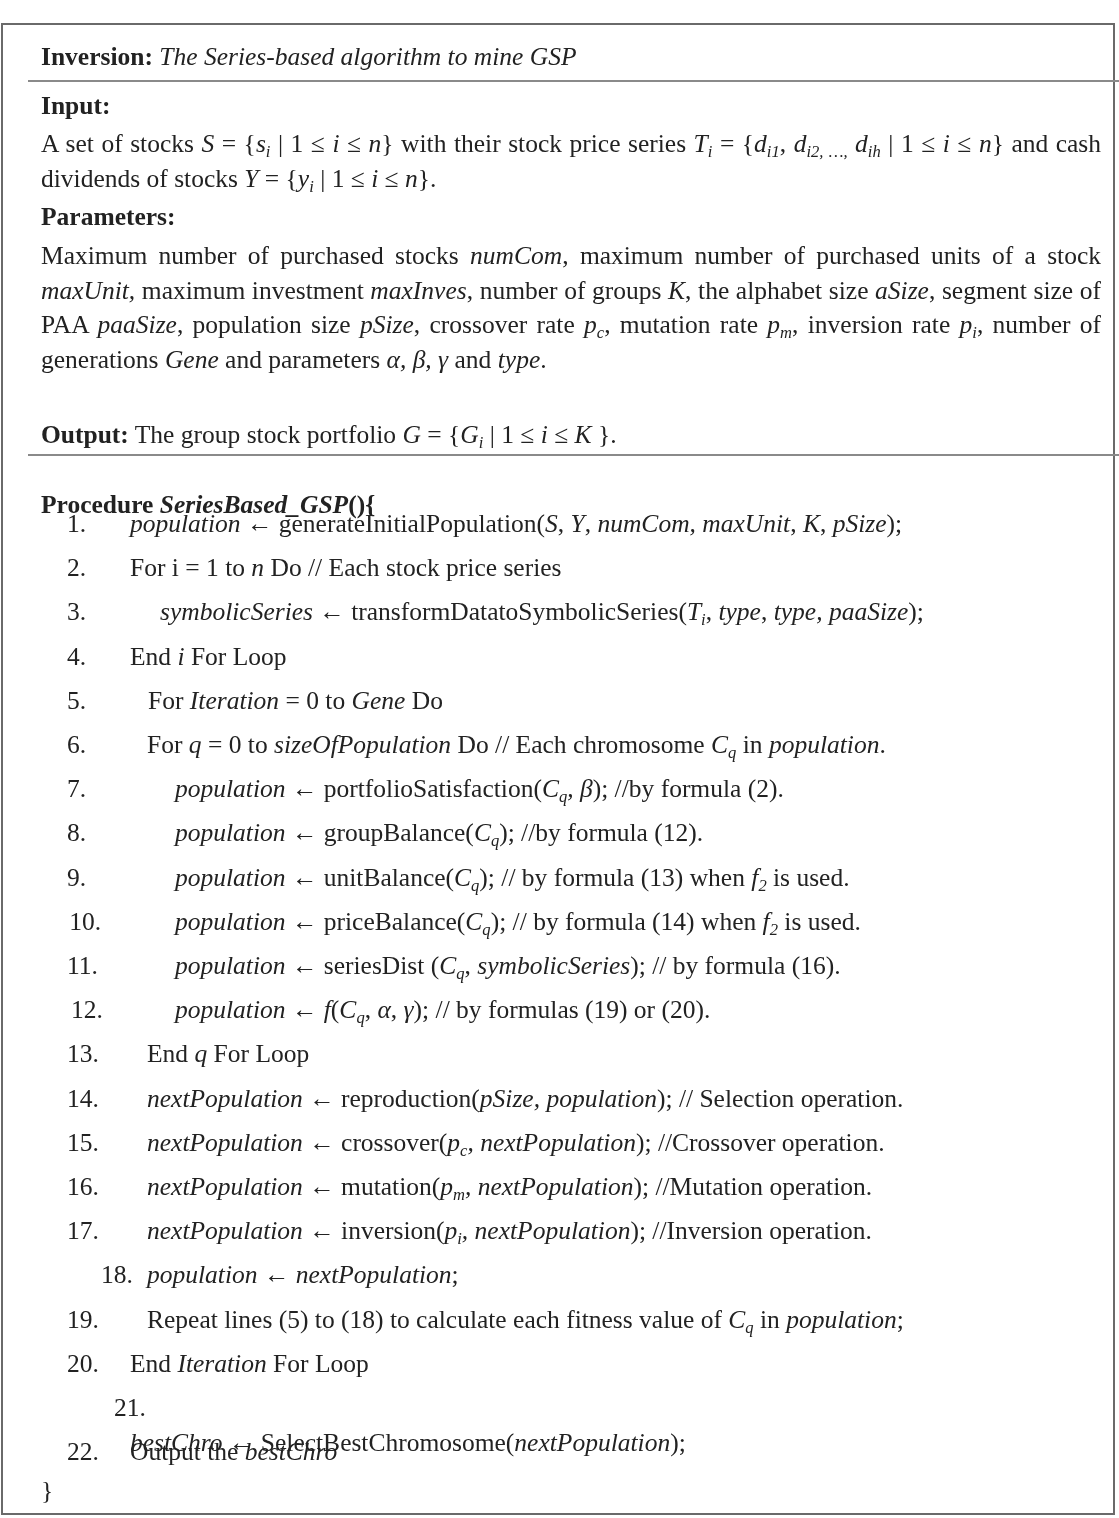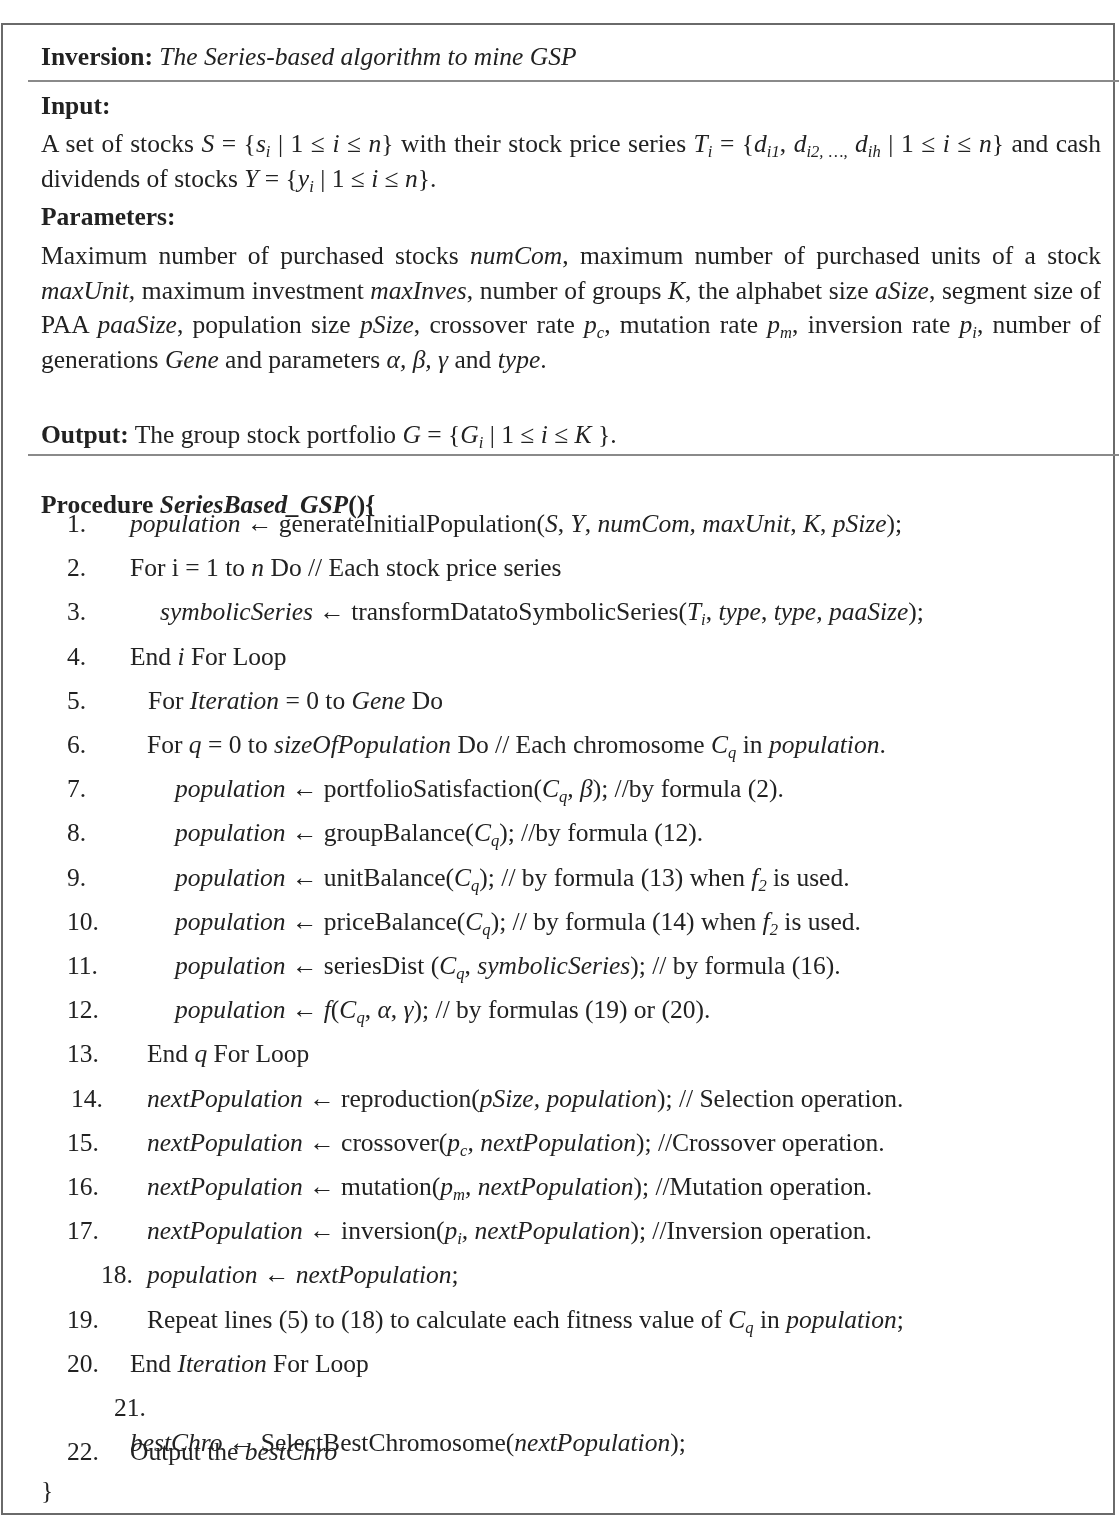--- a/index.html
+++ b/index.html
@@ -79,37 +79,37 @@
     </div>
     <div class="line" style="top: 816.4px;">
       <span class="num" style="left: 67px; width: 40px; text-align: left;">8.</span>
       <span class="body" style="left: 175px;"><i>population</i> ← groupBalance(<i>C<sub>q</sub></i>); //by formula (12).</span>
     </div>
     <div class="line" style="top: 860.6px;">
       <span class="num" style="left: 67px; width: 40px; text-align: left;">9.</span>
       <span class="body" style="left: 175px;"><i>population</i> ← unitBalance(<i>C<sub>q</sub></i>); // by formula (13) when <i>f<sub>2</sub></i> is used.</span>
     </div>
     <div class="line" style="top: 904.8px;">
-      <span class="num" style="left: 67px; width: 40px; text-align: left;">10.</span>
+      <span class="num" style="left: 61px; width: 40px; text-align: right;">10.</span>
       <span class="body" style="left: 175px;"><i>population</i> ← priceBalance(<i>C<sub>q</sub></i>); // by formula (14) when <i>f<sub>2</sub></i> is used.</span>
     </div>
     <div class="line" style="top: 949px;">
       <span class="num" style="left: 67px; width: 40px; text-align: left;">11.</span>
       <span class="body" style="left: 175px;"><i>population</i> ← seriesDist (<i>C<sub>q</sub></i>, <i>symbolicSeries</i>); // by formula (16).</span>
     </div>
     <div class="line" style="top: 993.2px;">
-      <span class="num" style="left: 67px; width: 40px; text-align: left;">12.</span>
+      <span class="num" style="left: 67px; width: 40px; text-align: center;">12.</span>
       <span class="body" style="left: 175px;"><i>population</i> ← <i>f</i>(<i>C<sub>q</sub></i>, <i>α</i>, <i>γ</i>); // by formulas (19) or (20).</span>
     </div>
     <div class="line" style="top: 1037.4px;">
       <span class="num" style="left: 67px; width: 40px; text-align: left;">13.</span>
       <span class="body" style="left: 147px;">End <i>q</i> For Loop</span>
     </div>
     <div class="line" style="top: 1081.6px;">
-      <span class="num" style="left: 67px; width: 40px; text-align: center;">14.</span>
+      <span class="num" style="left: 67px; width: 40px; text-align: left;">14.</span>
       <span class="body" style="left: 147px;"><i>nextPopulation</i> ← reproduction(<i>pSize, population</i>); // Selection operation.</span>
     </div>
     <div class="line" style="top: 1125.8px;">
       <span class="num" style="left: 67px; width: 40px; text-align: left;">15.</span>
       <span class="body" style="left: 147px;"><i>nextPopulation</i> ← crossover(<i>p<sub>c</sub>, nextPopulation</i>); //Crossover operation.</span>
     </div>
     <div class="line" style="top: 1170px;">
       <span class="num" style="left: 67px; width: 40px; text-align: left;">16.</span>
       <span class="body" style="left: 147px;"><i>nextPopulation</i> ← mutation(<i>p<sub>m</sub>, nextPopulation</i>); //Mutation operation.</span>
     </div>

